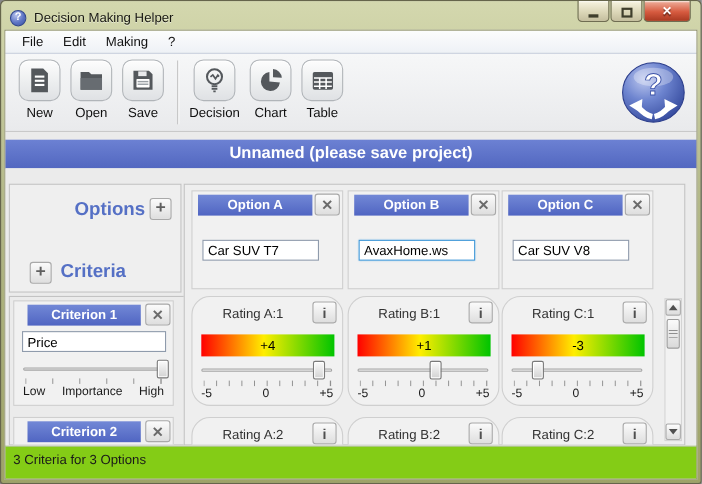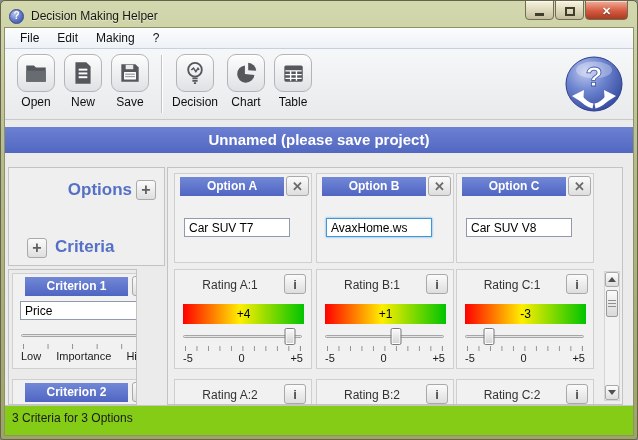--- a/index.html
+++ b/index.html
@@ -74,21 +74,21 @@
   .lbl-options { top:12px; right:32px; }
   .lbl-criteria { bottom:8px; left:46px; }
   .sq-btn {
     position:absolute; width:20px; height:20px; border:1px solid #a9a9a9; border-radius:3px;
     background:linear-gradient(#fbfbfb,#dedede); color:#5f5f5f;
     display:flex; align-items:center; justify-content:center; font-weight:900;
   }
   .btn-add-option { top:12px; right:8px; font-size:16px; }
   .btn-add-criteria { bottom:7px; left:18px; font-size:16px; }
 
-  .criteria-area { left:3px; top:116px; width:129px; bottom:0; background:#ebebeb; border:1px solid #c3c3c3; overflow:hidden; position:absolute; }
+  .criteria-area { left:3px; top:116px; width:165px; bottom:0; background:#ebebeb; border:1px solid #c3c3c3; overflow:hidden; position:absolute; }
   .main-area { left:162px; top:14px; width:456px; bottom:0; background:#eeeeee; border:1px solid #c3c3c3; overflow:hidden; position:absolute; }
 
   .card { position:absolute; background:#f1f1f1; border:1px solid #cfcfcf; }
   .card-header {
     position:absolute; height:19px; background:linear-gradient(#7288d6,#5065c2);
     color:#fff; font-size:12px; font-weight:bold; text-align:center; line-height:19px;
   }
   .x-btn { position:absolute; width:23px; height:20px; font-size:13px; color:#6b6b6b; }
   .i-btn { position:absolute; width:22px; height:20px; font-size:13px; color:#4f4f4f; font-weight:bold; }
 
@@ -98,21 +98,21 @@
   }
   .txt-input.focused { border-color:#3f97d8; box-shadow:0 0 2px rgba(70,163,227,.9); }
 
   
   .option-card { width:138px; height:90px; top:5px; }
   .option-card .card-header { left:5px; top:3px; width:104px; }
   .option-card .x-btn { left:111px; top:2px; }
   .option-card .txt-input { left:9px; top:44px; width:106px; }
 
   
-  .rating-card { width:138px; height:100px; }
+  .rating-card { width:138px; height:100px;border-radius:17px; }
   .rating-title { position:absolute; left:0; right:26px; top:8px; text-align:center; font-size:12px; color:#333; }
   .rating-card .i-btn { left:109px; top:4px; }
   .grad-bar {
     position:absolute; left:8px; top:34px; width:121px; height:20px;
     background:linear-gradient(90deg,#ff0000 0%,#ffee00 47%,#00c400 100%);
     text-align:center; font-size:12px; color:#000; line-height:20px;
   }
   .slider { position:absolute; left:8px; right:9px; height:17px; }
   .rating-card .slider { top:58px; }
   .groove { position:absolute; left:0; right:0; top:7px; height:3px; background:#e4e4e4; border:1px solid #a6a6a6; border-radius:2px; }
@@ -176,36 +176,36 @@
       <span class="menu-item">File</span>
       <span class="menu-item">Edit</span>
       <span class="menu-item">Making</span>
       <span class="menu-item">?</span>
     </div>
 
     <div class="toolbar">
       <div class="tool">
         <div class="tool-btn">
             <svg width="26" height="26" viewBox="0 0 24 24">
-              <path d="M3 5h7l2 2h9v13H3z" fill="#54585c"></path>
-              <path d="M3 10h18v10H3z" fill="#676c71"></path>
-            </svg>
-          </div>
-        <div class="tool-label">Open</div>
-      </div>
-      <div class="tool">
-        <div class="tool-btn">
-            <svg width="26" height="26" viewBox="0 0 24 24">
               <path d="M5 2h10l4 4v16H5z" fill="#54585c"></path>
               <rect x="8" y="8" width="8" height="1.8" fill="#fff"></rect>
               <rect x="8" y="11.5" width="8" height="1.8" fill="#fff"></rect>
               <rect x="8" y="15" width="8" height="1.8" fill="#fff"></rect>
             </svg>
           </div>
         <div class="tool-label">New</div>
+      </div>
+      <div class="tool">
+        <div class="tool-btn">
+            <svg width="26" height="26" viewBox="0 0 24 24">
+              <path d="M3 5h7l2 2h9v13H3z" fill="#54585c"></path>
+              <path d="M3 10h18v10H3z" fill="#676c71"></path>
+            </svg>
+          </div>
+        <div class="tool-label">Open</div>
       </div>
       <div class="tool">
         <div class="tool-btn">
             <svg width="26" height="26" viewBox="0 0 24 24">
               <path d="M4 4h13l3 3v13H4z" fill="#54585c"></path>
               <rect x="6.5" y="11" width="11" height="7" rx="0.5" fill="#fff"></rect>
               <rect x="7.5" y="12.5" width="9" height="1.2" fill="#9aa0a5"></rect>
               <rect x="7.5" y="14.7" width="9" height="1.2" fill="#9aa0a5"></rect>
               <rect x="8" y="4.5" width="7" height="4" fill="#e9eaec"></rect>
             </svg>

